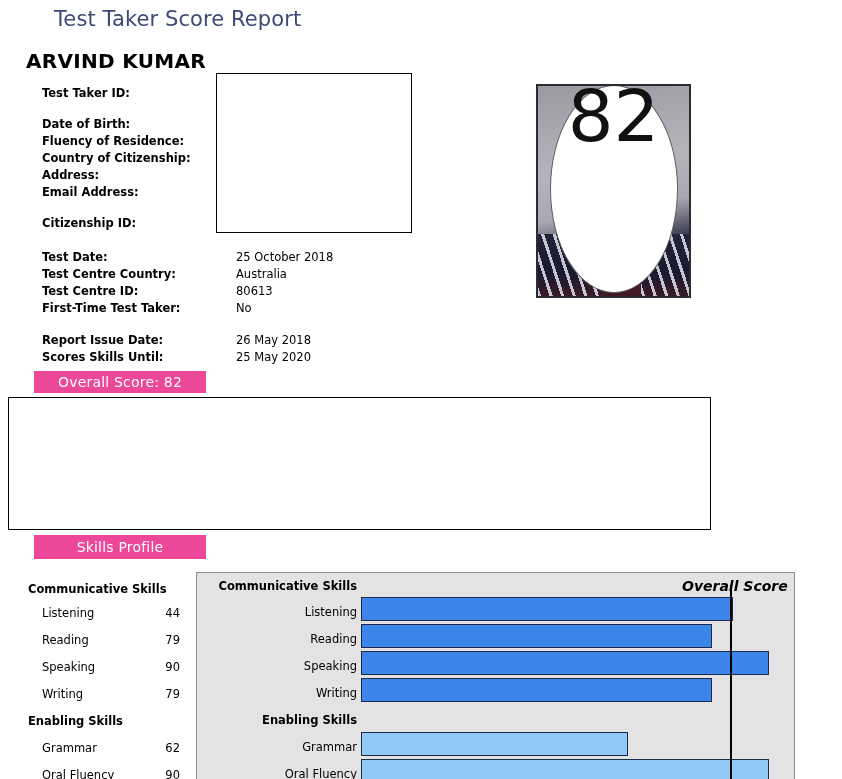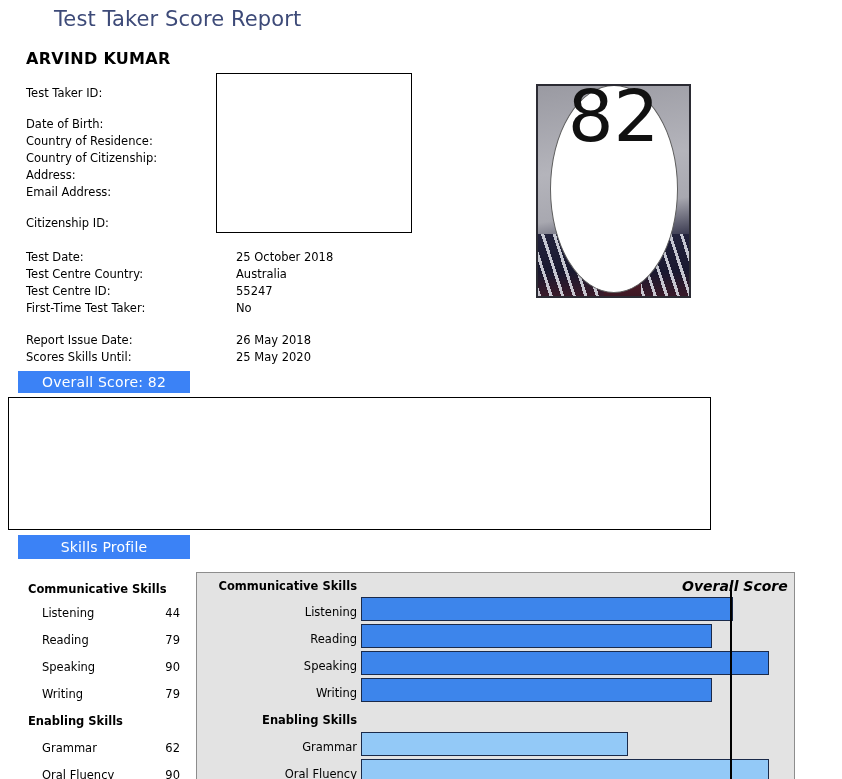--- a/index.html
+++ b/index.html
@@ -27,39 +27,39 @@
     letter-spacing: 0.1px;
     white-space: nowrap;
     margin-left: 30px;
   }
 
   
   .candidate-name {
     position: absolute;
     left: 26px;
     top: 49px;
-    font-size: 16px;
+    font-size: 20px;
     font-weight: bold;
     letter-spacing: 0.3px;
     white-space: nowrap;
   }
 
   
   .field-row {
     position: absolute;
     left: 26px;
     height: 17px;
     white-space: nowrap;
   }
   .field-label {
     position: absolute;
-    left: 0;
+    left: 16px;
     top: 0;
     font-size: 11.5px;
-    font-weight: normal;
+    font-weight: bold;
     white-space: nowrap;
   }
   .field-value {
     position: absolute;
     left: 210px;
     top: 0;
     font-size: 11.5px;
     font-weight: normal;
     white-space: nowrap;
   }
@@ -126,28 +126,29 @@
     font-weight: 400;
     color: #111111;
     line-height: 1;
     margin-top: -6px;
     font-family: "DejaVu Sans", "Liberation Sans", sans-serif;
   }
 
   
   .banner {
     position: absolute;
-    background: #3b82f6;
+    background: #ec4899;
     color: #ffffff;
     font-size: 14px;
     display: flex;
     align-items: center;
     justify-content: center;
     letter-spacing: 0.2px;
     box-sizing: border-box;
+    margin-left: 16px;
   }
   .banner-overall {
     left: 18px;
     top: 371px;
     width: 172px;
     height: 22px;
   }
   .banner-skills {
     left: 18px;
     top: 535px;
@@ -259,21 +260,21 @@
 
 <div class="field-row" style="top:86px">
   <span class="field-label">Test Taker ID:</span>
   <span class="field-value"></span>
 </div>
 <div class="field-row" style="top:117px">
   <span class="field-label">Date of Birth:</span>
   <span class="field-value"></span>
 </div>
 <div class="field-row" style="top:134px">
-  <span class="field-label">Country of Residence:</span>
+  <span class="field-label">Fluency of Residence:</span>
   <span class="field-value"></span>
 </div>
 <div class="field-row" style="top:151px">
   <span class="field-label">Country of Citizenship:</span>
   <span class="field-value"></span>
 </div>
 <div class="field-row" style="top:168px">
   <span class="field-label">Address:</span>
   <span class="field-value"></span>
 </div>
@@ -289,21 +290,21 @@
 <div class="field-row" style="top:250px">
   <span class="field-label">Test Date:</span>
   <span class="field-value">25 October 2018</span>
 </div>
 <div class="field-row" style="top:267px">
   <span class="field-label">Test Centre Country:</span>
   <span class="field-value">Australia</span>
 </div>
 <div class="field-row" style="top:284px">
   <span class="field-label">Test Centre ID:</span>
-  <span class="field-value">55247</span>
+  <span class="field-value">80613</span>
 </div>
 <div class="field-row" style="top:301px">
   <span class="field-label">First-Time Test Taker:</span>
   <span class="field-value">No</span>
 </div>
 <div class="field-row" style="top:333px">
   <span class="field-label">Report Issue Date:</span>
   <span class="field-value">26 May 2018</span>
 </div>
 <div class="field-row" style="top:350px">

